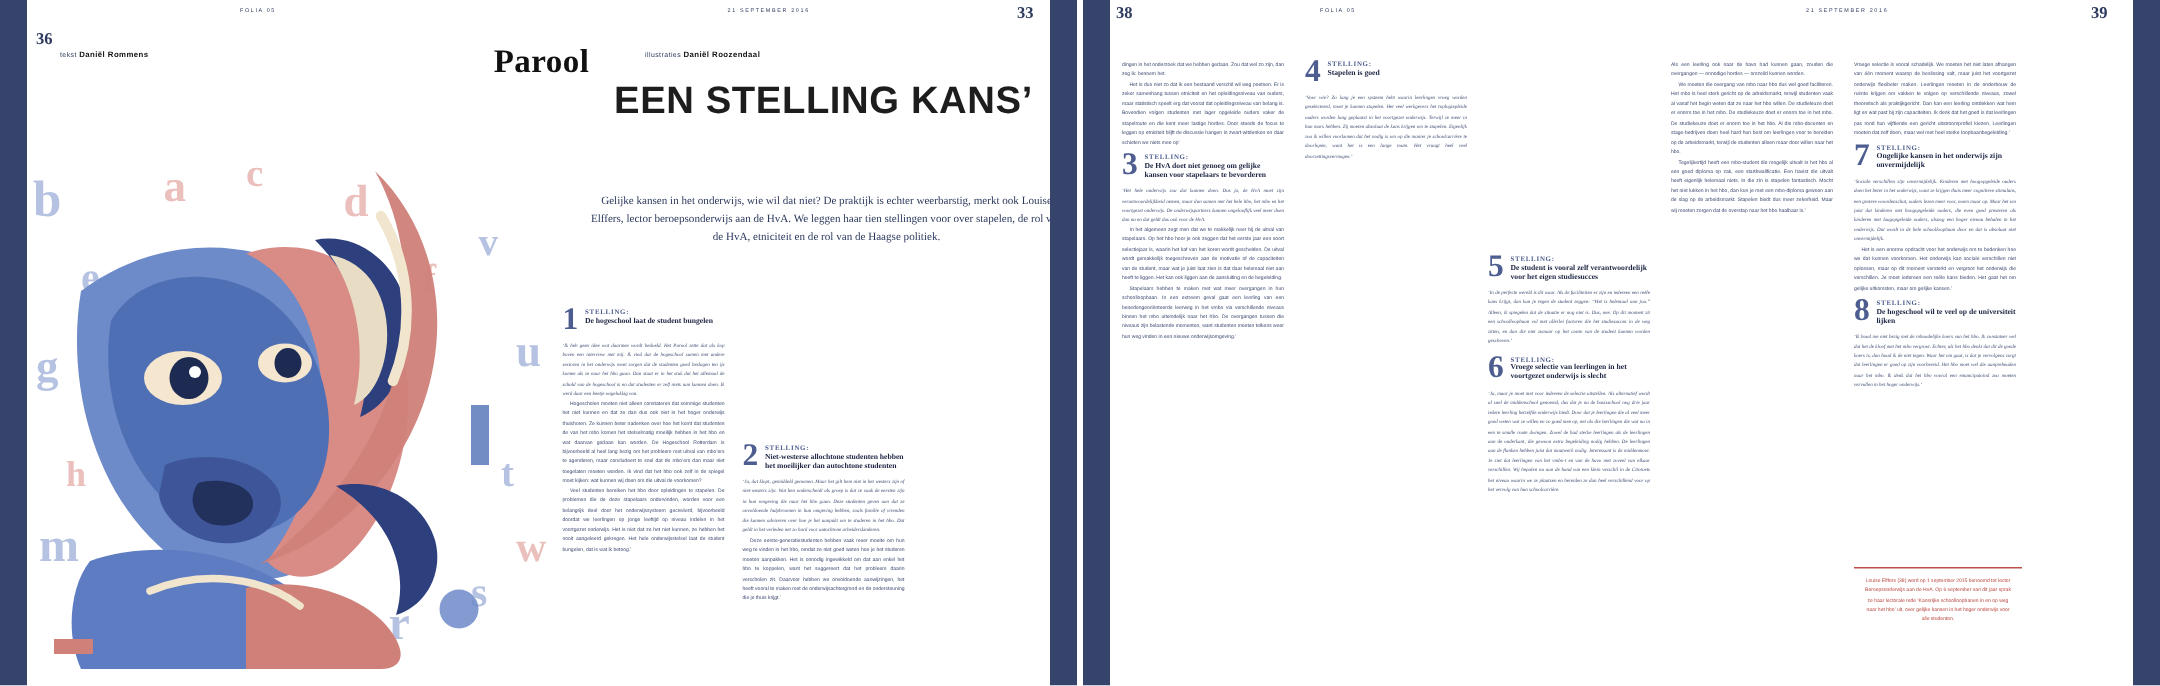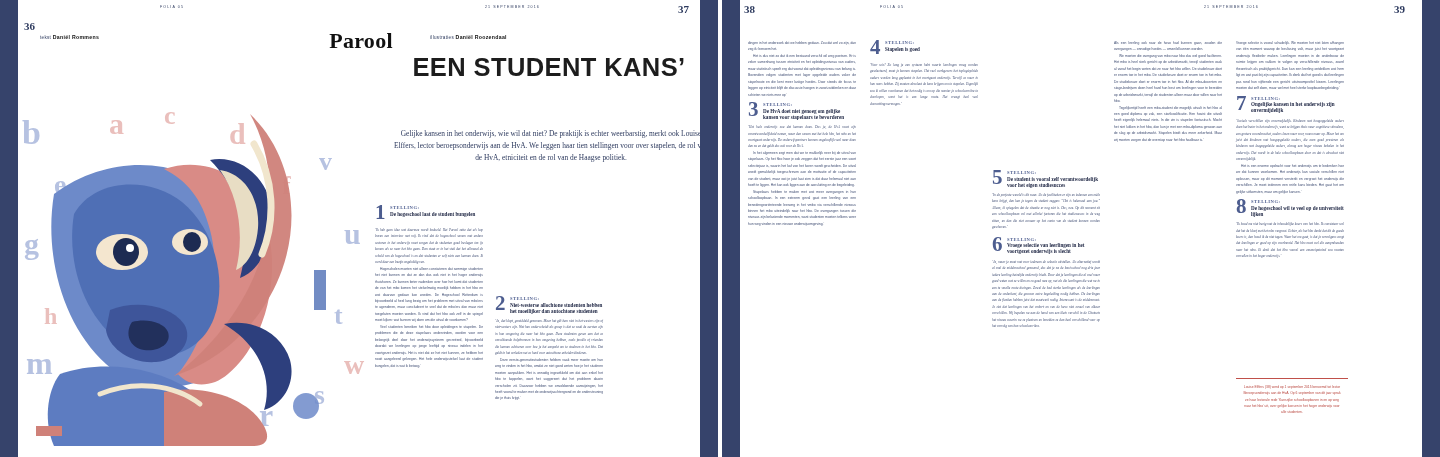--- a/index.html
+++ b/index.html
@@ -68,36 +68,36 @@
   <div class="edge left-outer"></div>
   <div class="edge mid-right"></div>
   <div class="edge mid-left"></div>
   <div class="edge right-outer"></div>
 
   <div class="page left">
 
     <div class="pagenum" style="left:24px;margin-top:17px;">36</div>
     <div class="folio" style="left:160px;">FOLIA 05</div>
     <div class="folio" style="left:485px;">21 SEPTEMBER 2016</div>
-    <div class="pagenum" style="left:678px;">37</div>
+    <div class="pagenum" style="left:678px;">33</div>
 
     <div class="masthead">
       <span class="dossier">Parool</span>
     </div>
     <div class="credit" style="left:40px;">
       <span>tekst</span>
       <b>Daniël Rommens</b>
     </div>
     <div class="credit" style="left:430px;">
       <span>illustraties</span>
       <b>Daniël Roozendaal</b>
     </div>
 
     <div class="headline">
-      <div>EEN STUDENT KANS’</div>
+      <div>EEN STELLING KANS’</div>
     </div>
     <div class="intro">Gelijke kansen in het onderwijs, wie wil dat niet? De praktijk is echter weerbarstig, merkt ook Louise Elffers, lector beroepsonderwijs aan de HvA. We leggen haar tien stellingen voor over stapelen, de rol van de HvA, etniciteit en de rol van de Haagse politiek.</div>
 
     <div class="illo">
       <svg width="360" height="372" viewBox="0 0 360 372" xmlns="http://www.w3.org/2000/svg">
         <defs>
           <clipPath id="cp">
               <rect x="0" y="0" width="360" height="372"></rect>
             </clipPath>
         </defs>

